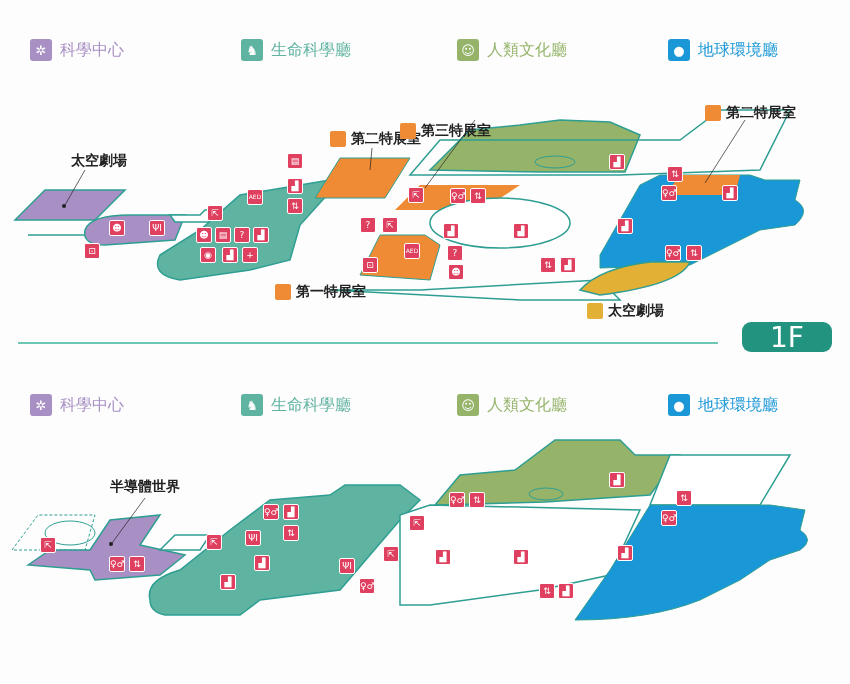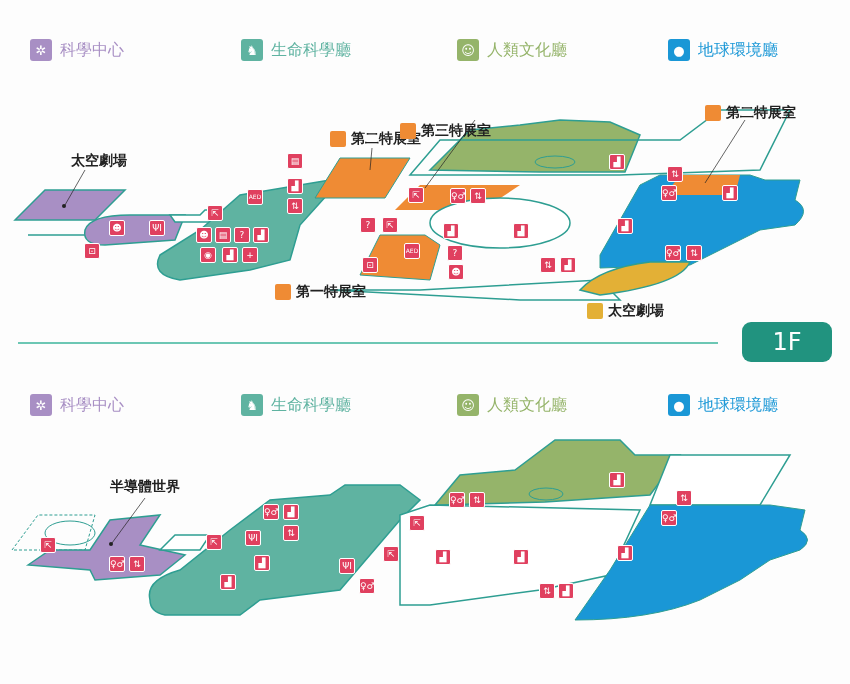--- a/index.html
+++ b/index.html
@@ -4,21 +4,21 @@
 <style>
   html,body{margin:0;padding:0;}
   body{width:850px;height:684px;background:#fdfdfd;position:relative;overflow:hidden;font-family:"DejaVu Sans",sans-serif;}
   .legend{position:absolute;display:flex;align-items:center;gap:8px;font-size:16px;}
   .legend .sw{width:22px;height:22px;border-radius:3px;display:flex;align-items:center;justify-content:center;color:#fff;font-size:13px;}
   .map{position:absolute;left:0;width:850px;}
   .lbl{position:absolute;font-size:14px;color:#222;display:flex;align-items:center;gap:5px;white-space:nowrap;font-weight:bold;}
   .lbl .sw{width:16px;height:16px;border-radius:2px;display:inline-block;}
   .pin{position:absolute;width:14px;height:14px;background:#e0405f;border-radius:2px;border:1px solid #fff;color:#fff;font-size:9px;line-height:14px;text-align:center;}
   .divider{position:absolute;left:18px;top:342px;width:700px;height:2px;background:#6cc7b4;}
-  .floor-badge{position:absolute;left:742px;top:322px;width:90px;height:40px;background:#21937f;border-radius:9px;color:#fff;font-size:24px;display:flex;align-items:center;justify-content:center;}
+  .floor-badge{position:absolute;left:742px;top:322px;width:90px;height:30px;background:#21937f;border-radius:9px;color:#fff;font-size:28px;display:flex;align-items:center;justify-content:center;}
 </style>
 </head>
 <body>
 
 <div class="legend" style="left:30px;top:39px;color:#a88fc4;">
   <span class="sw" style="background:#a88fc4;">✲</span>
   <span>科學中心</span>
 </div>
 <div class="legend" style="left:241px;top:39px;color:#5fb3a1;">
   <span class="sw" style="background:#5fb3a1;">♞</span>

